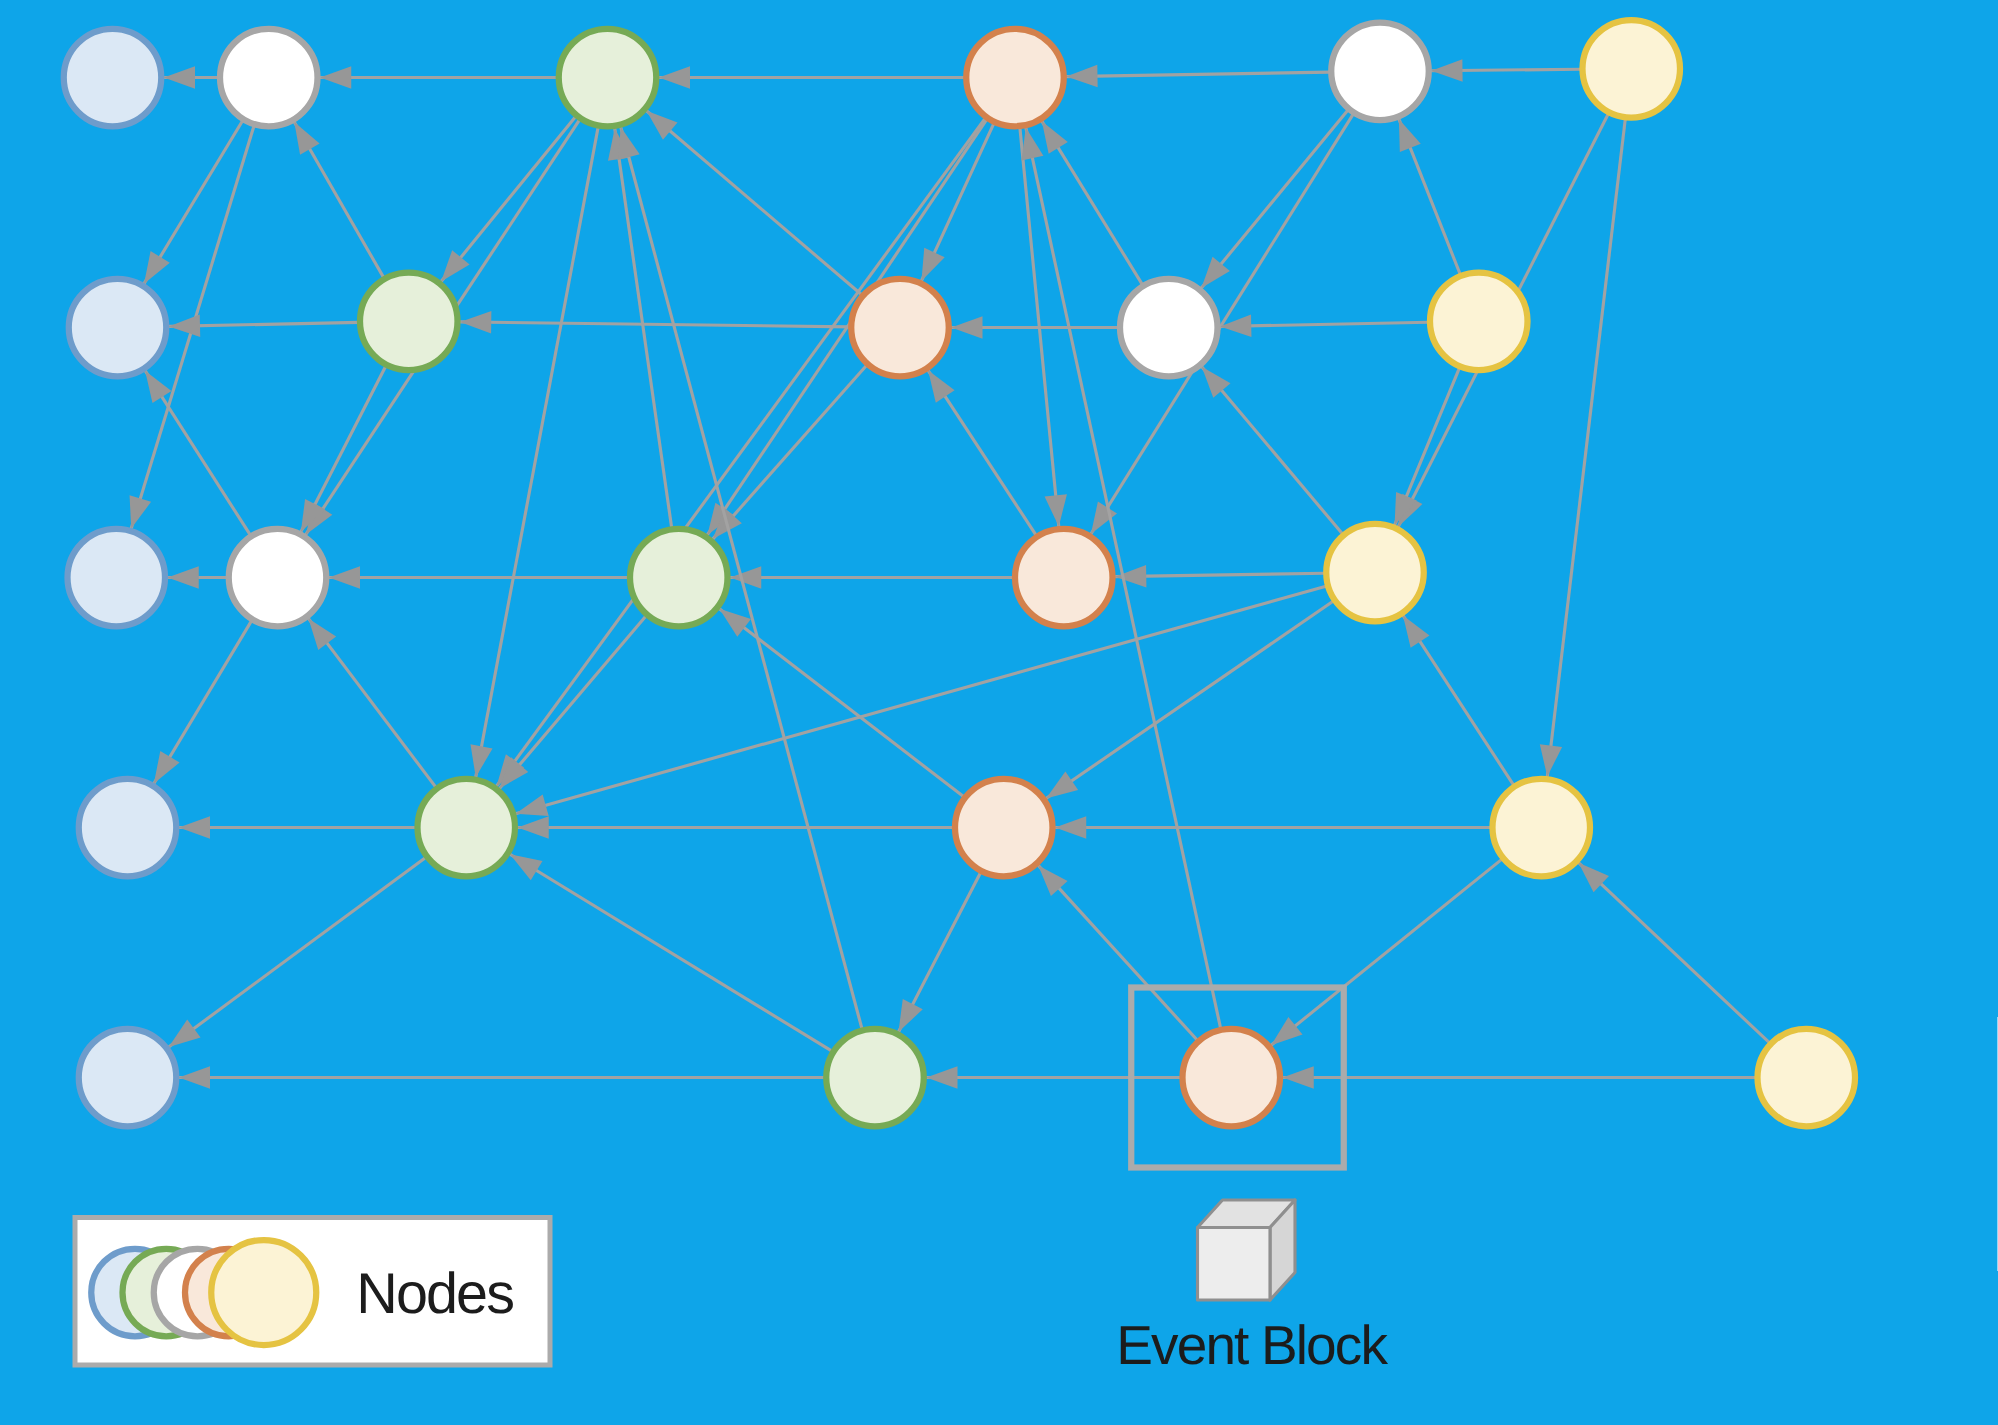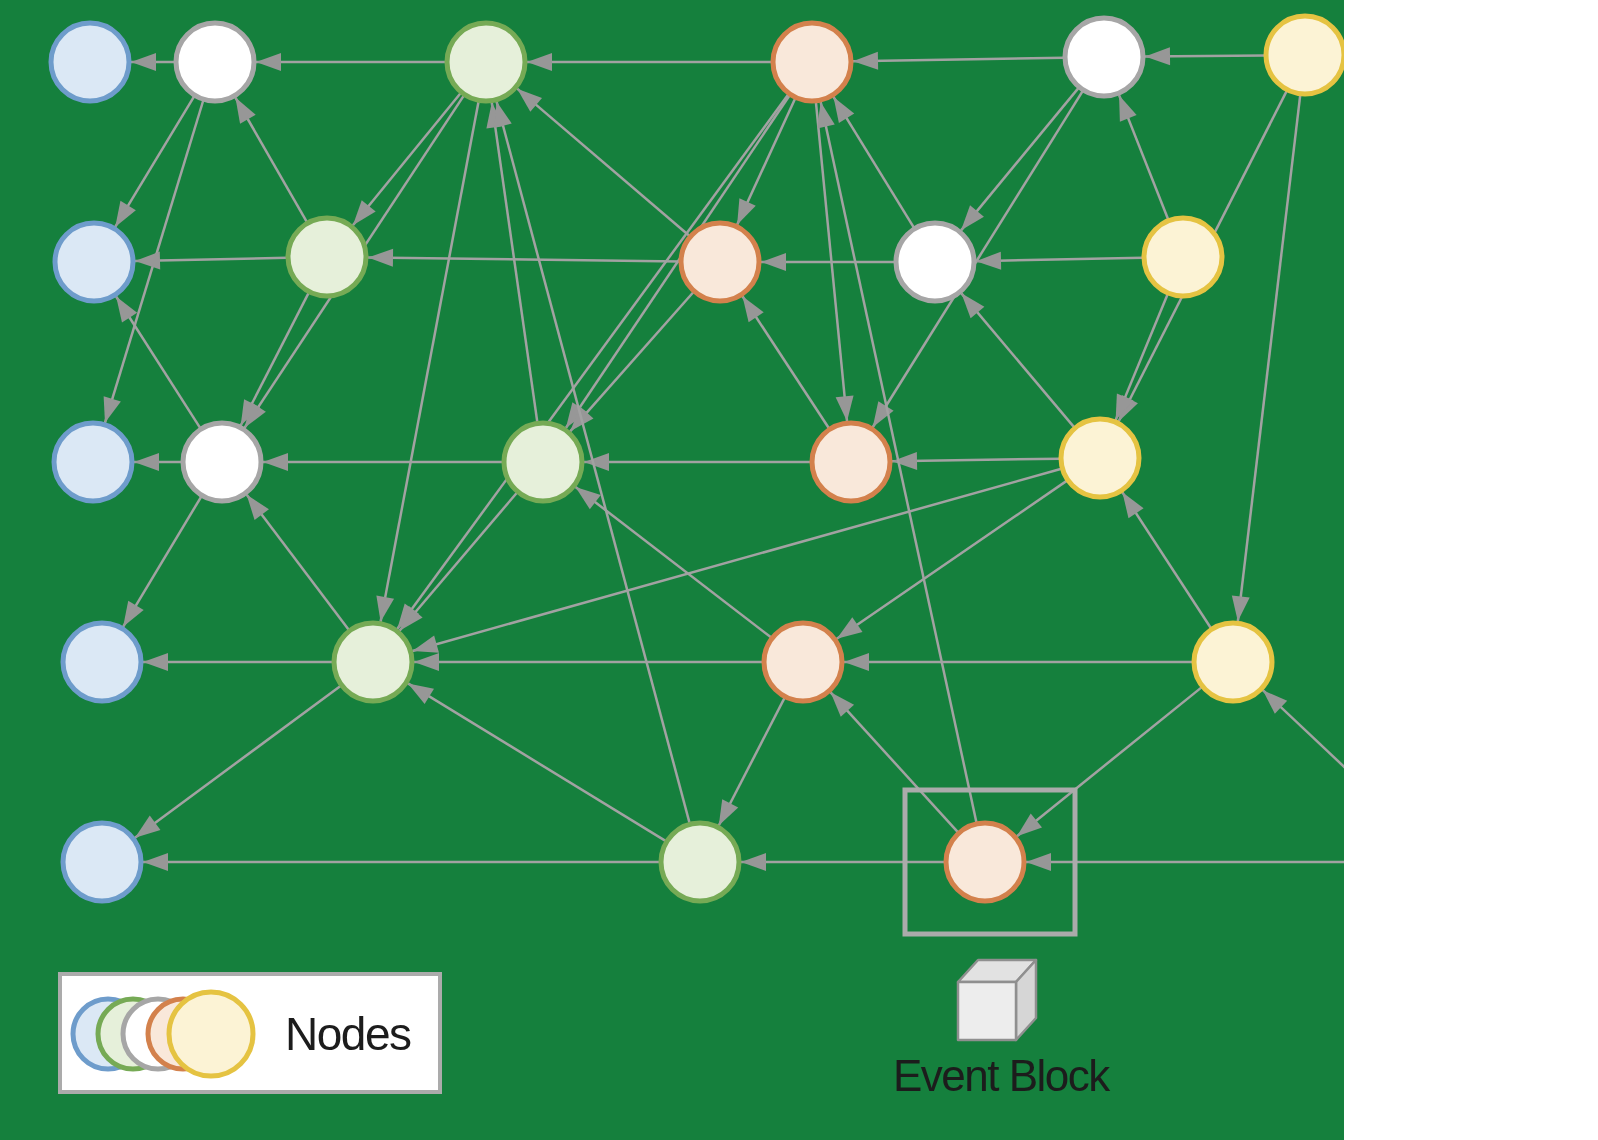--- a/index.html
+++ b/index.html
@@ -1,16 +1,16 @@
 <!DOCTYPE html>
 <html><head>
 <meta charset="utf-8">
 <style>
   html,body{margin:0;padding:0;background:#ffffff;}
-  .stage{width:1344px;height:1140px;position:relative;background:#15803d;overflow:hidden;}
+  .stage{width:1598px;height:1140px;position:relative;background:#0ea5e9;overflow:hidden;}
   svg{display:block;font-family:"Liberation Sans", sans-serif;}
   text.diagram-label{fill:#1c1c1c;letter-spacing:-1.5px;}
   #legend-label{font-size:46px;}
   #event-label{font-size:44px;}
 </style>
 </head>
 <body>
 
 <div class="stage">
   <svg id="dag" width="1598" height="1140" viewBox="0 0 1598 1140">

